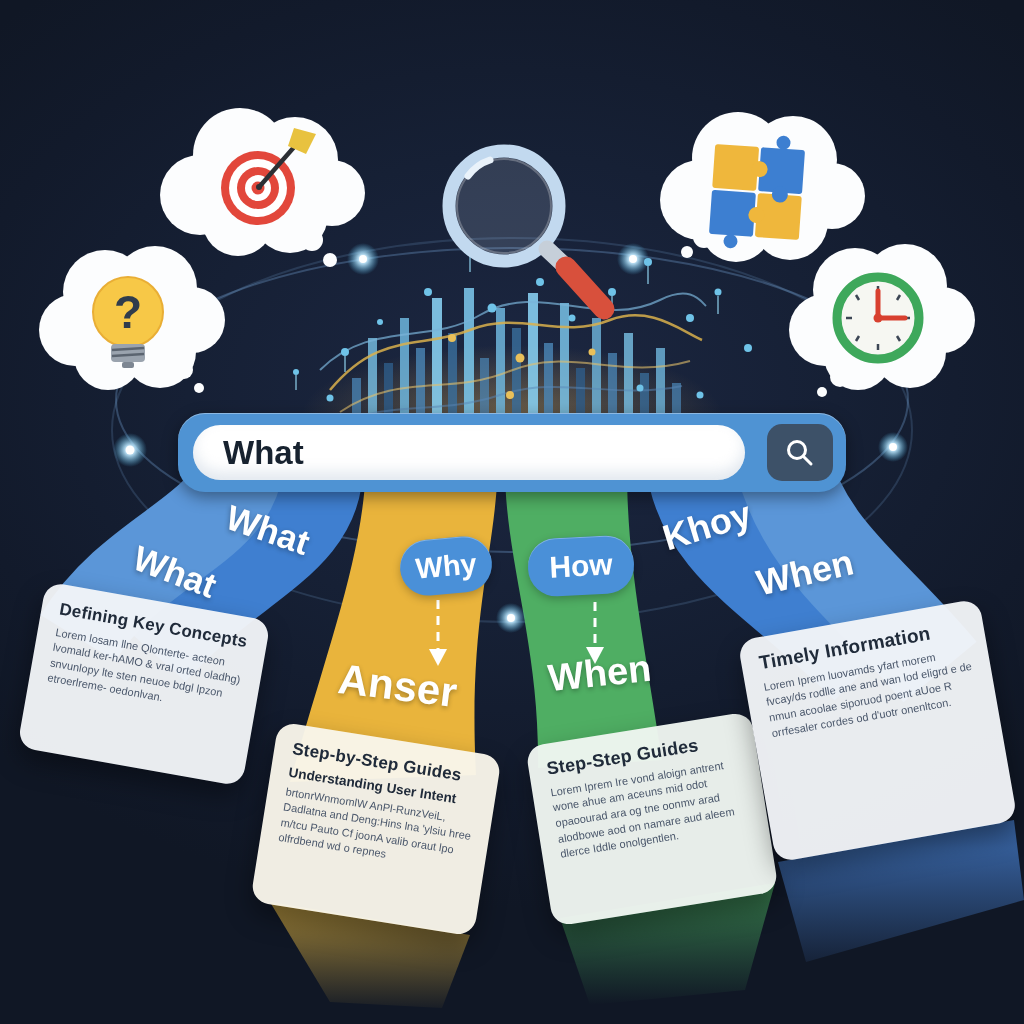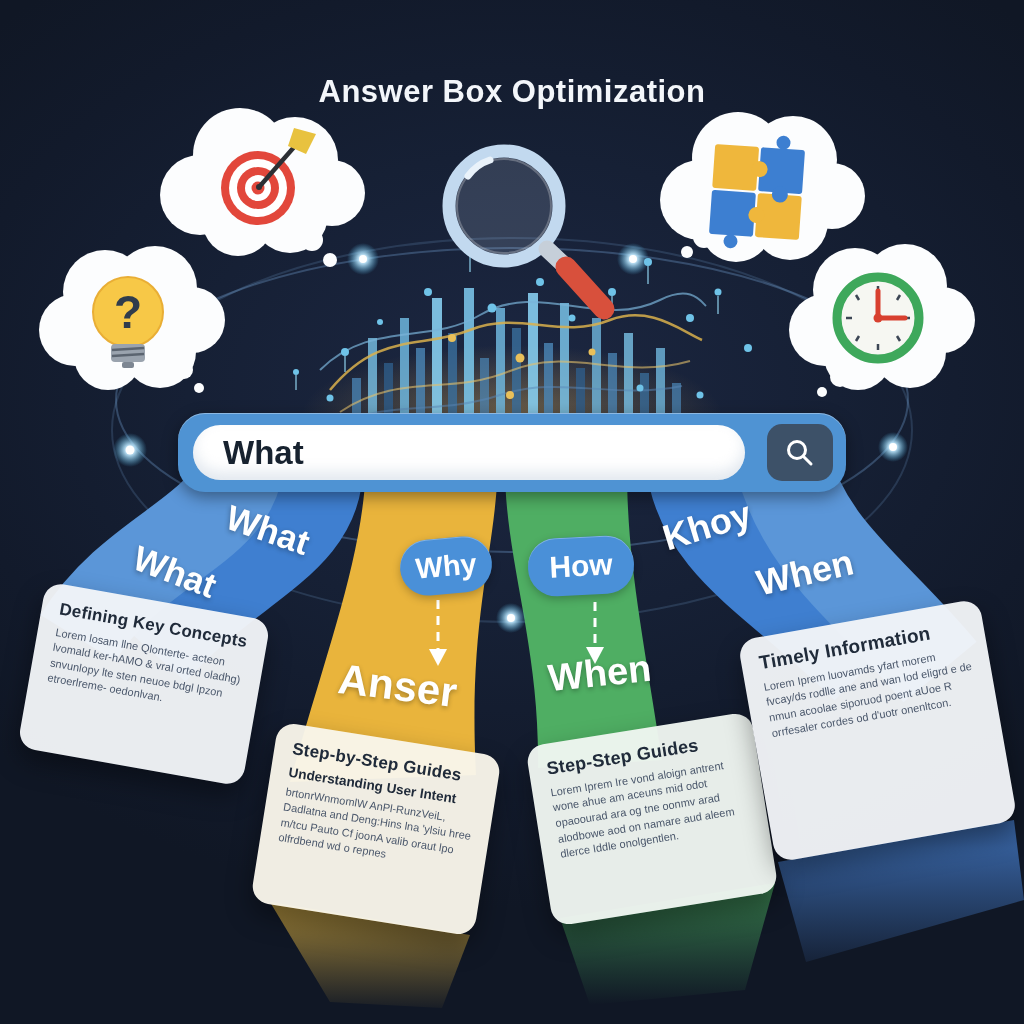--- a/index.html
+++ b/index.html
@@ -302,21 +302,20 @@
 
     <g>
       <circle cx="504" cy="206" r="55" fill="#cde2f6" fill-opacity=".16" stroke="#c2d9ef" stroke-width="13"></circle>
       <circle cx="504" cy="206" r="47" fill="none" stroke="#ffffff" stroke-opacity=".25" stroke-width="2"></circle>
       <path d="M468,176 A44 44 0 0 1 490,160" fill="none" stroke="#e9f2fa" stroke-width="7" stroke-linecap="round"></path>
       <line x1="547" y1="249" x2="563" y2="264" stroke="#c6cfd9" stroke-width="17" stroke-linecap="round"></line>
       <line x1="566" y1="267" x2="604" y2="309" stroke="#d8503c" stroke-width="21" stroke-linecap="round"></line>
     </g>
   </svg>
 
-  <div class="title">Answer Box Optimization</div>
 
   <div class="search-bar">
     <div class="search-pill">
       <div class="search-text">What</div>
     </div>
     <div class="search-button">
       <svg width="32" height="32" viewBox="0 0 32 32">
         <circle cx="13" cy="13" r="8.5" fill="none" stroke="#ffffff" stroke-width="3"></circle>
         <line x1="19.5" y1="19.5" x2="27" y2="27" stroke="#ffffff" stroke-width="3" stroke-linecap="round"></line>
       </svg>

